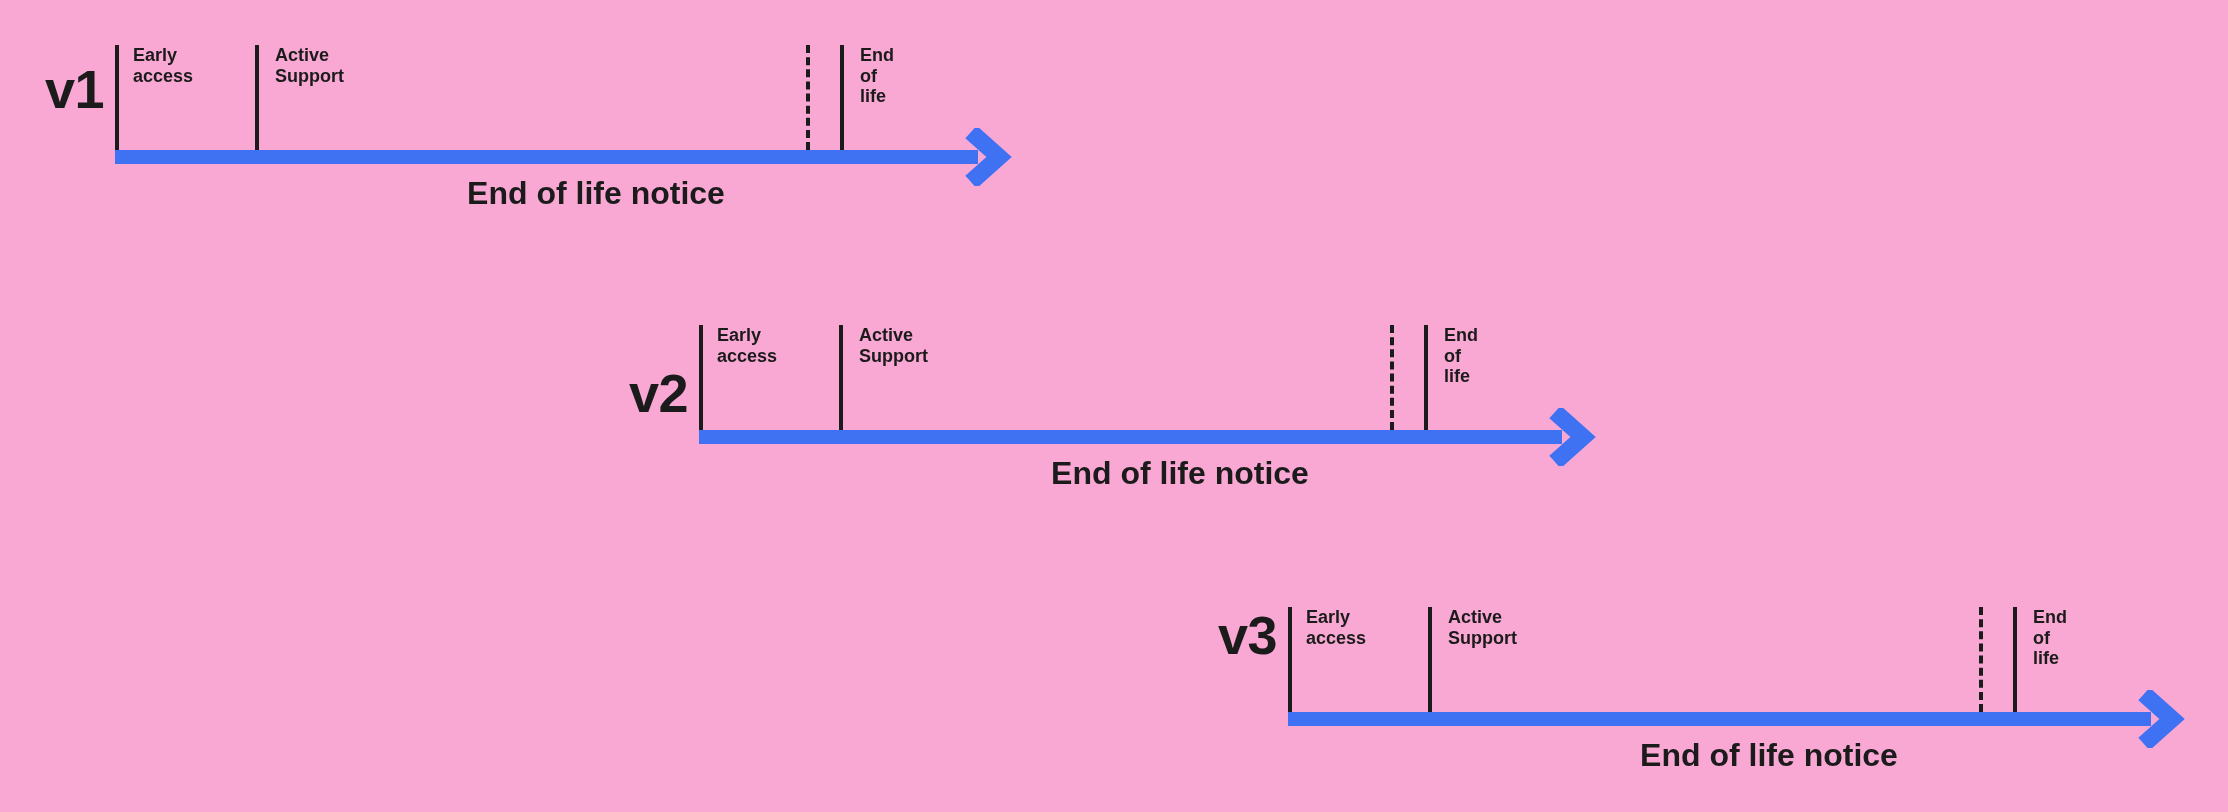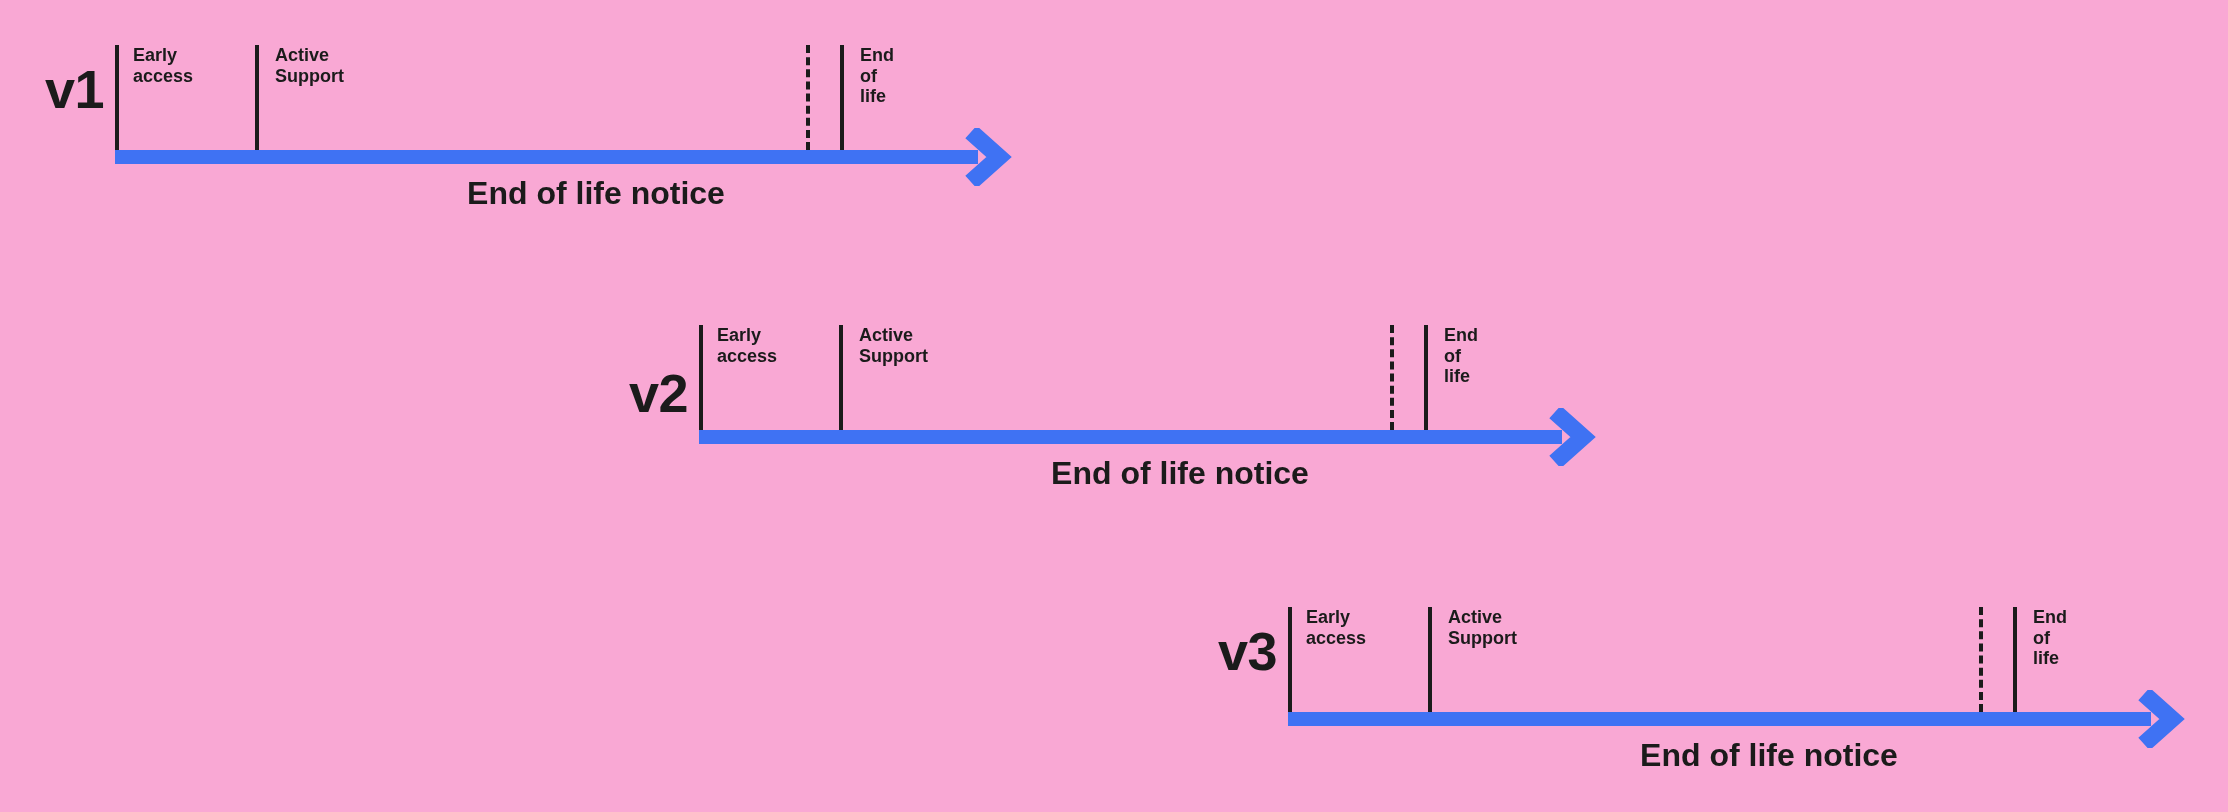--- a/index.html
+++ b/index.html
@@ -138,21 +138,21 @@
 
     <svg class="arrow-head" style="left:1549px; top:408px;" width="58" height="58" viewBox="0 0 58 58">
       <path d="M6 4 L34 29 L6 54" fill="none" stroke="#3f72f3" stroke-width="17" stroke-linecap="butt" stroke-linejoin="miter"></path>
     </svg>
 
     <div class="notice-label" style="left:990px; top:455px; width:380px;">End of life notice</div>
   </div>
 
   <div class="lifecycle-row">
 
-    <div class="version-label" style="left:1191px; top:624px; width:86px;">v3</div>
+    <div class="version-label" style="left:1191px; top:608px; width:86px;">v3</div>
 
     <div class="divider" style="left:1288px; top:607px; height:105px;"></div>
 
     <div class="segment-label" style="left:1306px; top:607px; width:110px;">Early
 access</div>
 
     <div class="divider" style="left:1428px; top:607px; height:105px;"></div>
 
     <div class="segment-label" style="left:1448px; top:607px;">Active Support</div>
 

